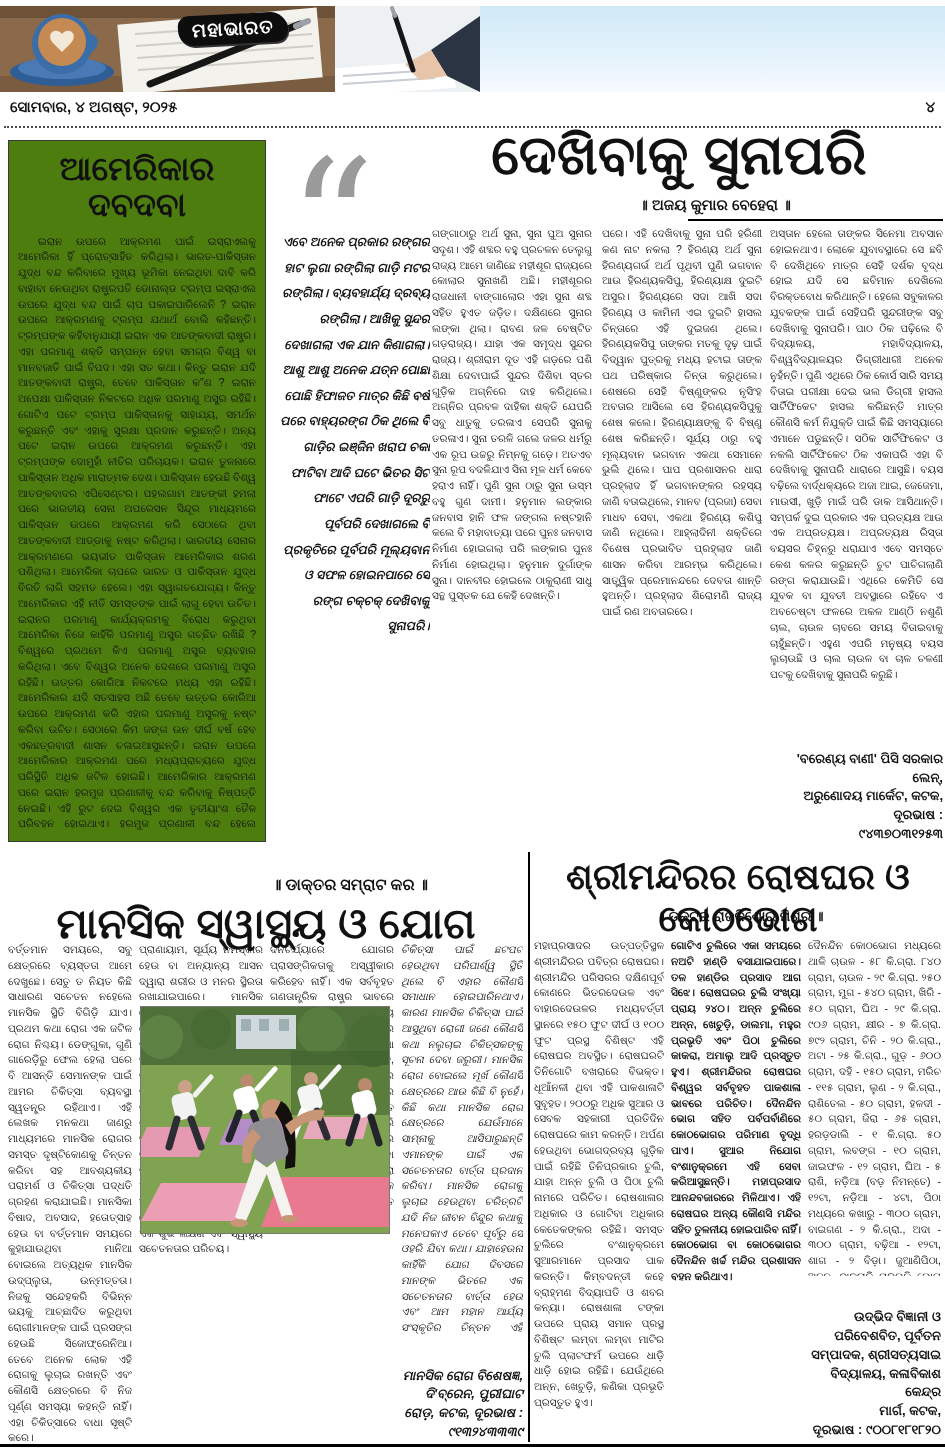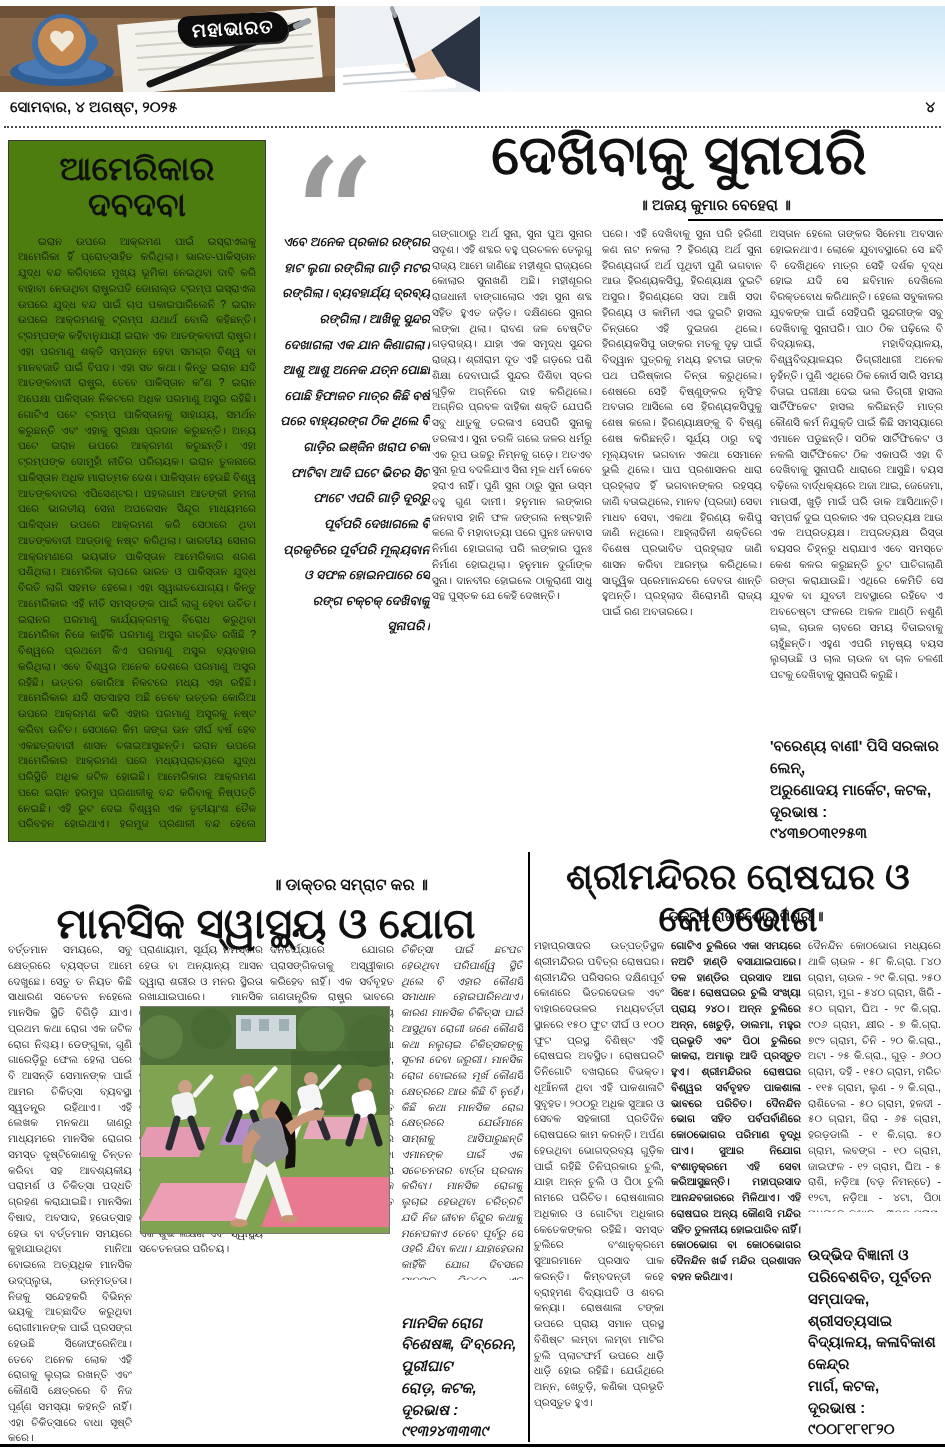--- a/index.html
+++ b/index.html
@@ -24,21 +24,21 @@
   
   .daterow{position:absolute;left:0;top:98px;width:945px;display:flex;
        justify-content:space-between;padding:0 10px;box-sizing:border-box;
        font-size:15px;font-weight:bold;}
   .dotted-rule{position:absolute;left:4px;top:126px;width:937px;height:0;
        border-top:2px dotted #4a4a4a;}
 
   
   .btxt{font-size:10.5px;line-height:1.5;text-align:justify;overflow:hidden;
         word-break:break-word;}
-  .credit{font-size:15px;font-weight:bold;text-align:left;line-height:1.45;
+  .credit{font-size:13px;font-weight:bold;text-align:right;line-height:1.45;
         white-space:pre-line;margin-top:32px;}
 
   
   .america{position:absolute;left:8px;top:140px;width:258px;height:702px;
        background:#4d7c0f;border:1.5px solid #3a3a3a;box-sizing:border-box;
        padding:6px 9px;}
   .america h2{margin:4px 0 10px 0;text-align:center;font-size:33px;line-height:1.1;}
   .america .btxt{height:596px;text-indent:20px;}
 
   

